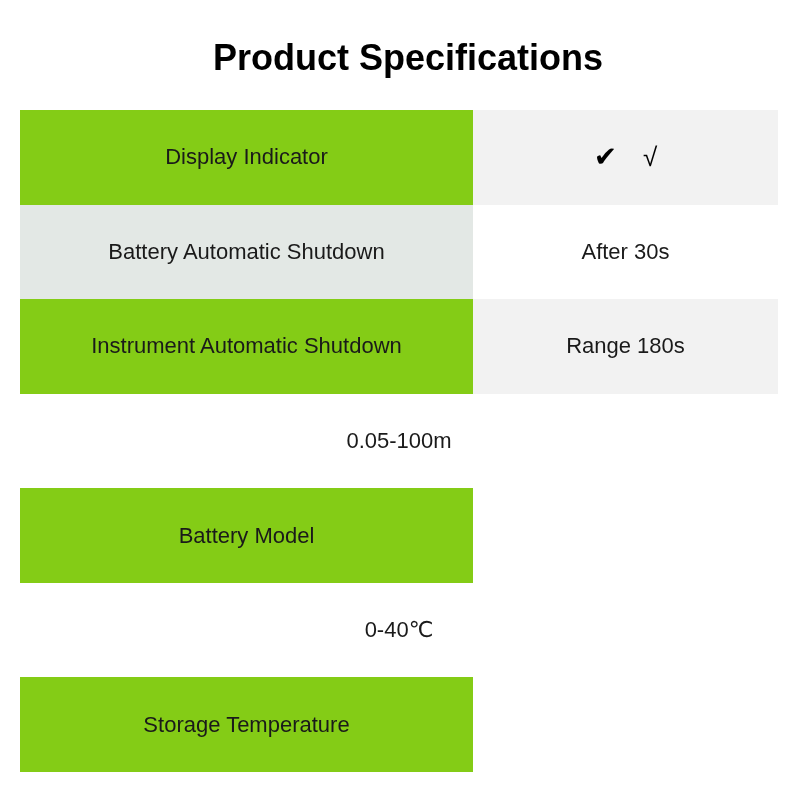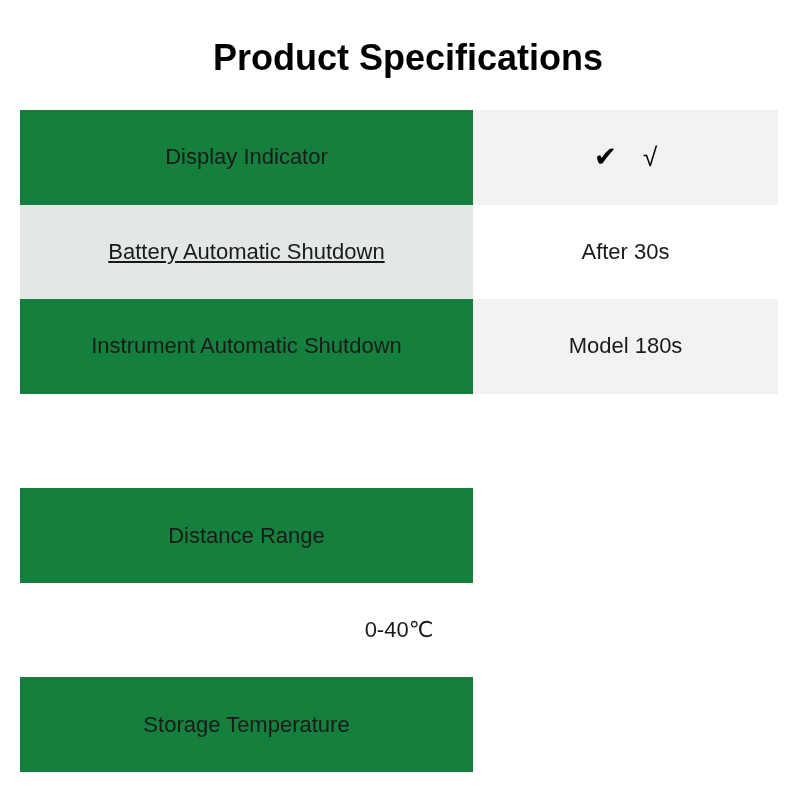--- a/index.html
+++ b/index.html
@@ -71,22 +71,22 @@
     align-items: center;
     justify-content: center;
     font-size: 22px;
     color: #1a1a1a;
     text-align: center;
     box-sizing: border-box;
     padding: 0 8px;
   }
 
   
-  .spec-row.shade-a .cell-label { background: #15803d; }
-  .spec-row.shade-b .cell-label { background: #e3e8e5; text-decoration: underline; }
+  .spec-row.shade-a .cell-label { background: #84cc16; }
+  .spec-row.shade-b .cell-label { background: #e3e8e5; }
   .spec-row.shade-a .cell-value { background: #f2f2f2; }
   .spec-row.shade-b .cell-value { background: #ffffff; }
 
   .check-group {
     display: flex;
     flex-direction: row;
     align-items: center;
     justify-content: center;
     gap: 26px;
   }
@@ -132,29 +132,32 @@
     <div class="spec-row shade-b">
       <div class="cell-label">Battery Automatic Shutdown</div>
       <div class="cell-value">
         <span class="value-text">After 30s</span>
       </div>
     </div>
 
     <div class="spec-row shade-a">
       <div class="cell-label">Instrument Automatic Shutdown</div>
       <div class="cell-value">
-        <span class="value-text">Model 180s</span>
+        <span class="value-text">Range 180s</span>
       </div>
     </div>
 
     <div class="spec-row shade-b">
+      <div class="cell-value">
+        <span class="value-text">0.05-100m</span>
+      </div>
     </div>
 
     <div class="spec-row shade-a">
-      <div class="cell-label">Distance Range</div>
+      <div class="cell-label">Battery Model</div>
     </div>
 
     <div class="spec-row shade-b">
       <div class="cell-value">
         <span class="value-text">0-40℃</span>
       </div>
     </div>
 
     <div class="spec-row shade-a">
       <div class="cell-label">Storage Temperature</div>

